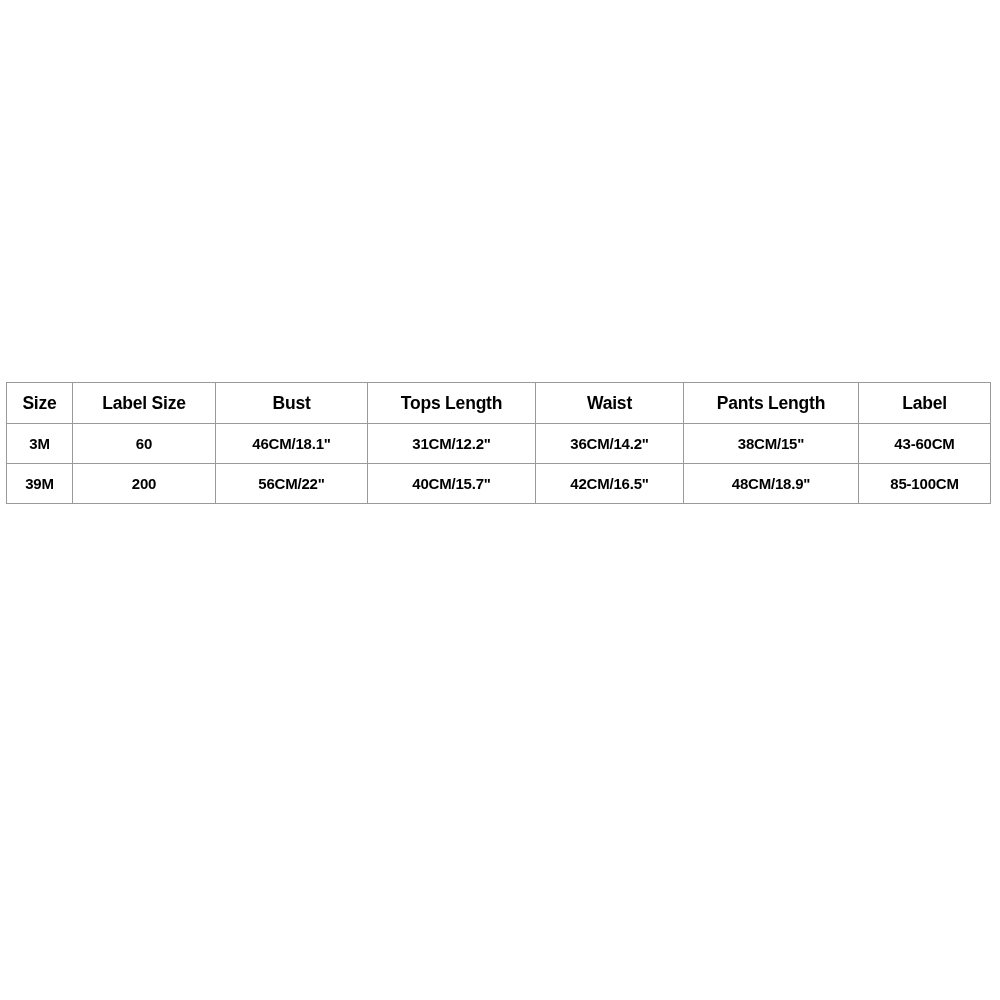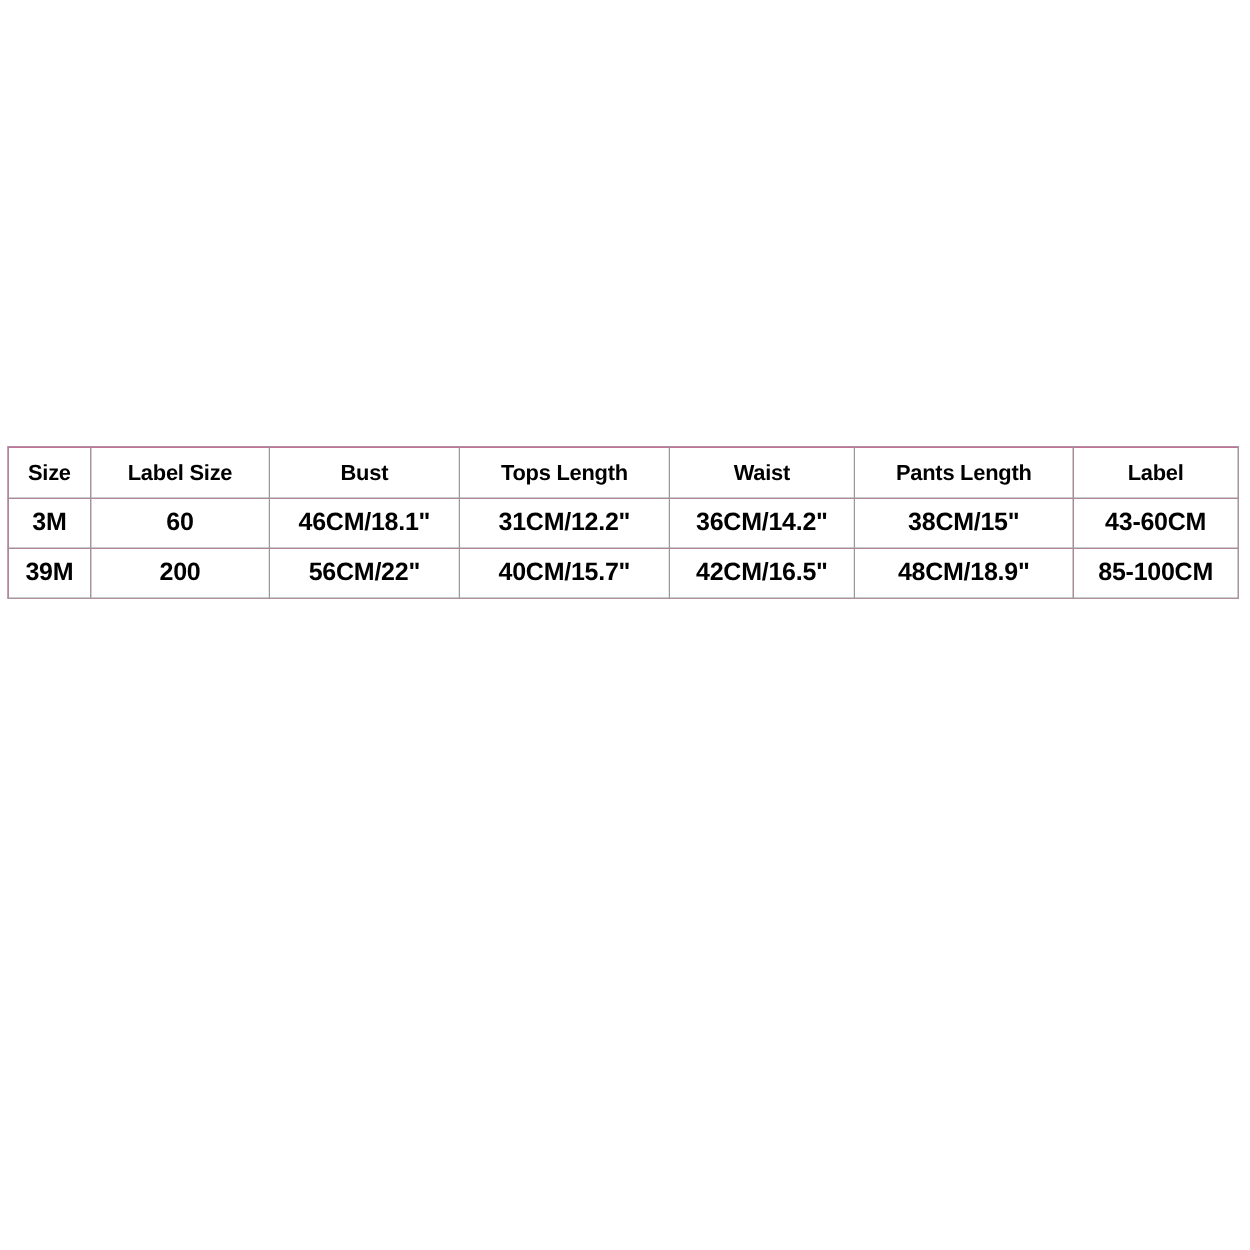--- a/index.html
+++ b/index.html
@@ -20,34 +20,35 @@
     position: absolute;
     left: 6px;
     top: 357px;
     width: 984px;
   }
 
   table.size-chart {
     border-collapse: collapse;
     table-layout: fixed;
     width: 984px;
-    background: #ec4899;
+    background: #0369a1;
+    margin-top: 25px;
   }
 
   table.size-chart td,
   table.size-chart th {
     border: 1px solid #9a9a9a;
     background: #ffffff;
     color: #000000;
     font-weight: bold;
     text-align: center;
     vertical-align: middle;
     height: 39px;
     padding: 0 2px;
-    font-size: 20px;
+    font-size: 15px;
     line-height: 1.05;
     letter-spacing: -0.2px;
     font-stretch: condensed;
     white-space: nowrap;
     overflow: hidden;
     font-family: "Liberation Sans", "DejaVu Sans", sans-serif;
   }
 
   table.size-chart thead th {
     font-size: 17.5px;

